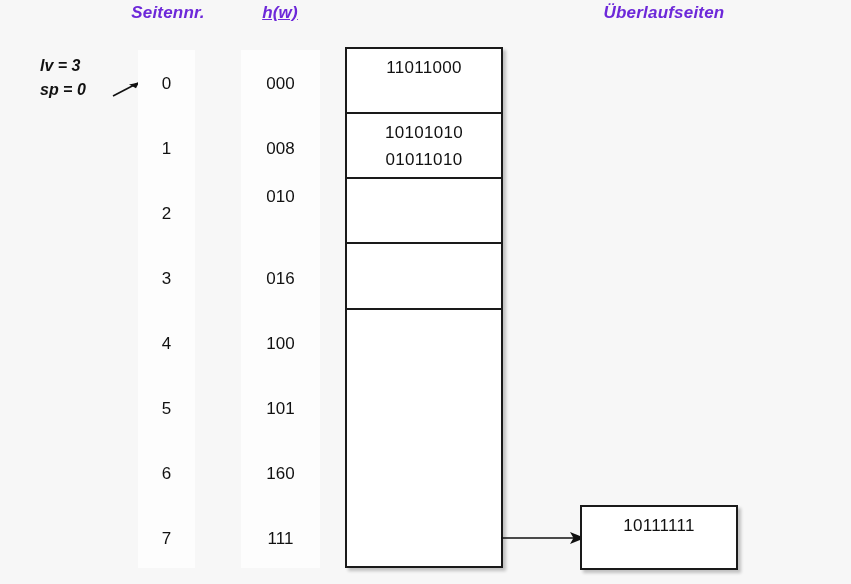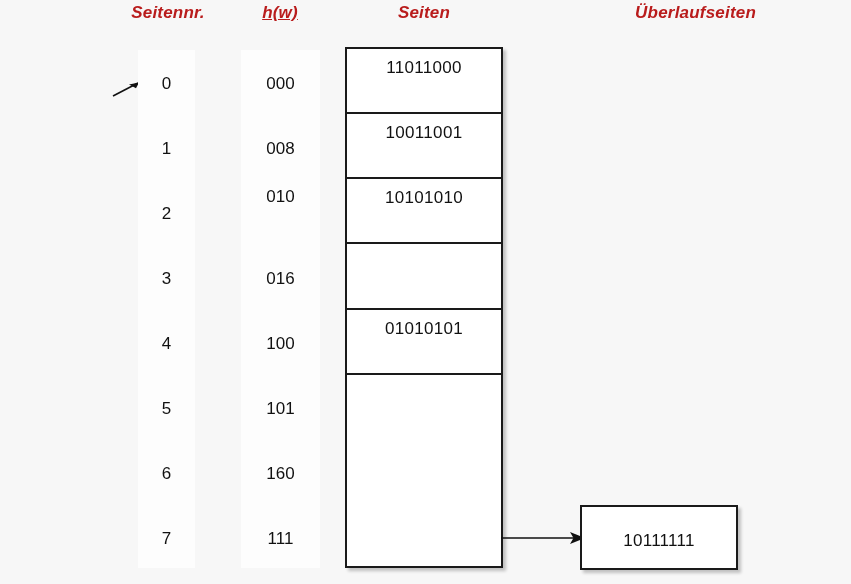--- a/index.html
+++ b/index.html
@@ -19,29 +19,29 @@
     width: 851px;
     height: 584px;
   }
 
   
   .col-header {
     position: absolute;
     font-style: italic;
     font-weight: 600;
     font-size: 17px;
-    color: #b91c1c;
+    color: #6d28d9;
     text-align: center;
     white-space: nowrap;
     letter-spacing: 0.2px;
   }
   #hdr-seitennr { left: 98px;  top: 3px;  width: 140px; }
   #hdr-hw       { left: 240px; top: 3px;  width: 80px; text-decoration: underline;  }
   #hdr-seiten   { left: 345px; top: 3px;  width: 158px; }
-  #hdr-ueber    { left: 596px; top: 3px;  width: 160px; text-align: right; }
+  #hdr-ueber    { left: 584px; top: 3px;  width: 160px; }
 
   
   #params {
     position: absolute;
     left: 40px;
     top: 54px;
     font-style: italic;
     font-weight: 600;
     font-size: 16px;
     line-height: 24px;
@@ -122,43 +122,46 @@
     top: 505px;
     width: 158px;
     height: 65px;
     border: 2px solid #1a1a1a;
     box-sizing: border-box;
     background: #ffffff;
     box-shadow: 3px 3px 3px rgba(0,0,0,0.22);
     display: flex;
     align-items: flex-start;
     justify-content: center;
-    padding-top: 20px;
+    padding-top: 5px;
   }
   #overflow-box .seiten-entry { letter-spacing: 0.3px; }
 
   
   #connector {
     position: absolute;
     left: 501px;
     top: 524px;
     width: 84px;
     height: 28px;
   }
 </style>
 </head>
 <body>
 
 <div id="canvas">
 
   <div class="col-header" id="hdr-seitennr">Seitennr.</div>
   <div class="col-header" id="hdr-hw">h(w)</div>
-  <div class="col-header" id="hdr-seiten">Seiten</div>
   <div class="col-header" id="hdr-ueber">Überlaufseiten</div>
 
+  <div id="params">
+    <span class="p-line">lv = 3</span>
+    <span class="p-line">sp = 0</span>
+  </div>
   <svg id="ptr-arrow" viewBox="0 0 30 22" xmlns="http://www.w3.org/2000/svg">
     <path d="M1 18 L26 5" stroke="#111" stroke-width="1.6" fill="none"></path>
     <path d="M27 4.5 L17 6.6 L24 10.2 Z" fill="#111"></path>
   </svg>
 
   <div class="col-band" id="band-seitennr"></div>
   <div class="col-band" id="band-hw"></div>
 
   <div class="cell-text idx-col" style="top:73px">0</div>
   <div class="cell-text idx-col" style="top:138px">1</div>
@@ -176,28 +179,25 @@
   <div class="cell-text hash-col" style="top:333px">100</div>
   <div class="cell-text hash-col" style="top:398px">101</div>
   <div class="cell-text hash-col" style="top:463px">160</div>
   <div class="cell-text hash-col" style="top:528px">111</div>
 
   <div id="seiten-table">
     <div class="seiten-row">
       <span class="seiten-entry">11011000</span>
     </div>
     <div class="seiten-row">
-      <span class="seiten-entry">10011001</span>
-    </div>
-    <div class="seiten-row">
       <span class="seiten-entry">10101010</span>
+      <span class="seiten-entry">01011010</span>
     </div>
     <div class="seiten-row"></div>
     <div class="seiten-row">
-      <span class="seiten-entry">01010101</span>
     </div>
     <div class="seiten-row"></div>
   </div>
 
   <svg id="connector" viewBox="0 0 84 28" xmlns="http://www.w3.org/2000/svg">
     <line x1="0" y1="14" x2="75" y2="14" stroke="#111" stroke-width="1.6"></line>
     <path d="M84 14 L69 8 L72.5 14 L69 20 Z" fill="#111"></path>
   </svg>
 
   <div id="overflow-box">

